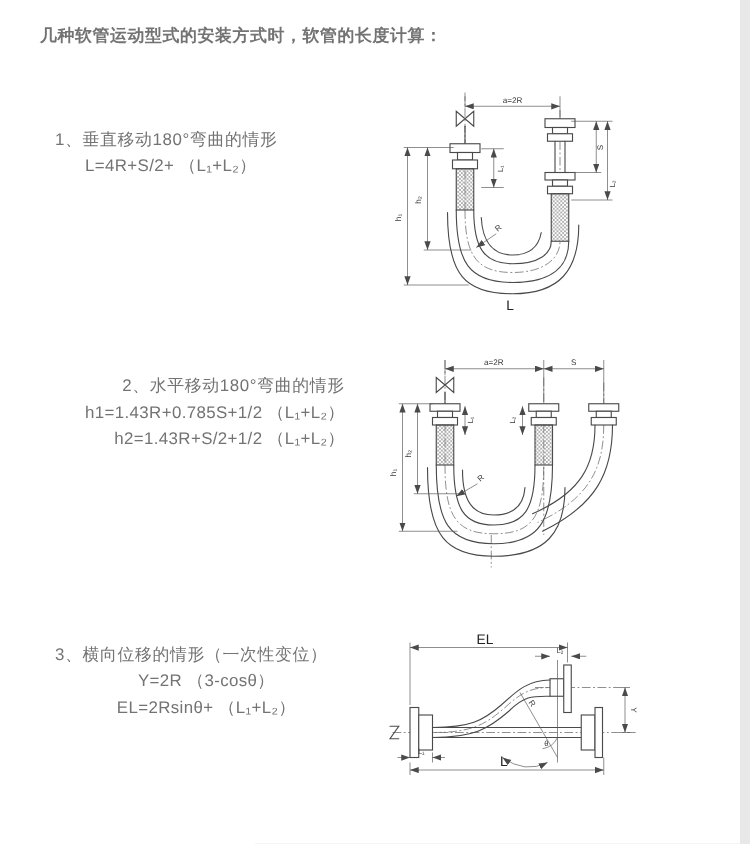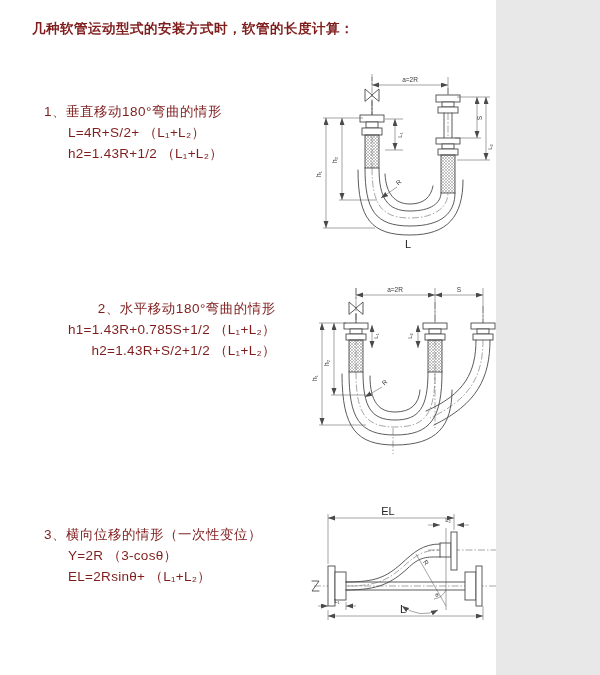--- a/index.html
+++ b/index.html
@@ -1,18 +1,18 @@
 <!DOCTYPE html>
 <html><head>
 <meta charset="utf-8">
 <style>
   html,body{margin:0;padding:0;background:#e8e8e8;}
   .screen{
-    position:relative;width:496px;height:675px;background:#ffffff;
-    font-family:"Liberation Sans",sans-serif;color:#7f1d1d;overflow:hidden;
+    position:relative;width:592px;height:675px;background:#ffffff;
+    font-family:"Liberation Sans",sans-serif;color:#737373;overflow:hidden;
   }
   .title{position:absolute;left:32px;top:20px;font-size:13.5px;font-weight:700;letter-spacing:.5px;}
   .section{position:absolute;left:44px;}
   .sec-heading{font-size:13.5px;font-weight:400;letter-spacing:.5px;}
   .formula{font-size:13.5px;margin-left:24px;margin-top:3px;letter-spacing:.3px;white-space:pre;}
   svg{position:absolute;}
   svg text{font-family:"Liberation Sans",sans-serif;fill:#3a3a3a;}
   .dt{font-size:6.5px;}
   .dts{font-size:6px;}
   .dtb{font-size:11px;fill:#222;font-weight:400;}
@@ -24,30 +24,29 @@
 </head>
 <body>
 
 <div class="screen">
 
   <div class="title">几种软管运动型式的安装方式时，软管的长度计算：</div>
 
   <div class="section" style="top:103px;">
     <div class="sec-heading">1、垂直移动180°弯曲的情形</div>
     <div class="formula">L=4R+S/2+ （L₁+L₂）</div>
-    <div class="formula">h2=1.43R+1/2 （L₁+L₂）</div>
   </div>
 
   <div class="section" style="top:300px;text-align:right;">
     <div class="sec-heading">2、水平移动180°弯曲的情形</div>
     <div class="formula">h1=1.43R+0.785S+1/2 （L₁+L₂）</div>
     <div class="formula">h2=1.43R+S/2+1/2 （L₁+L₂）</div>
   </div>
 
-  <div class="section" style="top:526px;">
+  <div class="section" style="top:515px;text-align:center;">
     <div class="sec-heading">3、横向位移的情形（一次性变位）</div>
     <div class="formula">Y=2R （3-cosθ）</div>
     <div class="formula">EL=2Rsinθ+ （L₁+L₂）</div>
   </div>
 
   <svg style="left:305px;top:62px;" width="275" height="200" viewBox="0 0 275 200">
     <defs>
       <marker id="m1" markerWidth="8" markerHeight="6" refX="7" refY="2.5" orient="auto-start-reverse" markerUnits="userSpaceOnUse">
         <path d="M0,0 L7,2.5 L0,5 Z" fill="#4a4a4a"></path>
       </marker>

